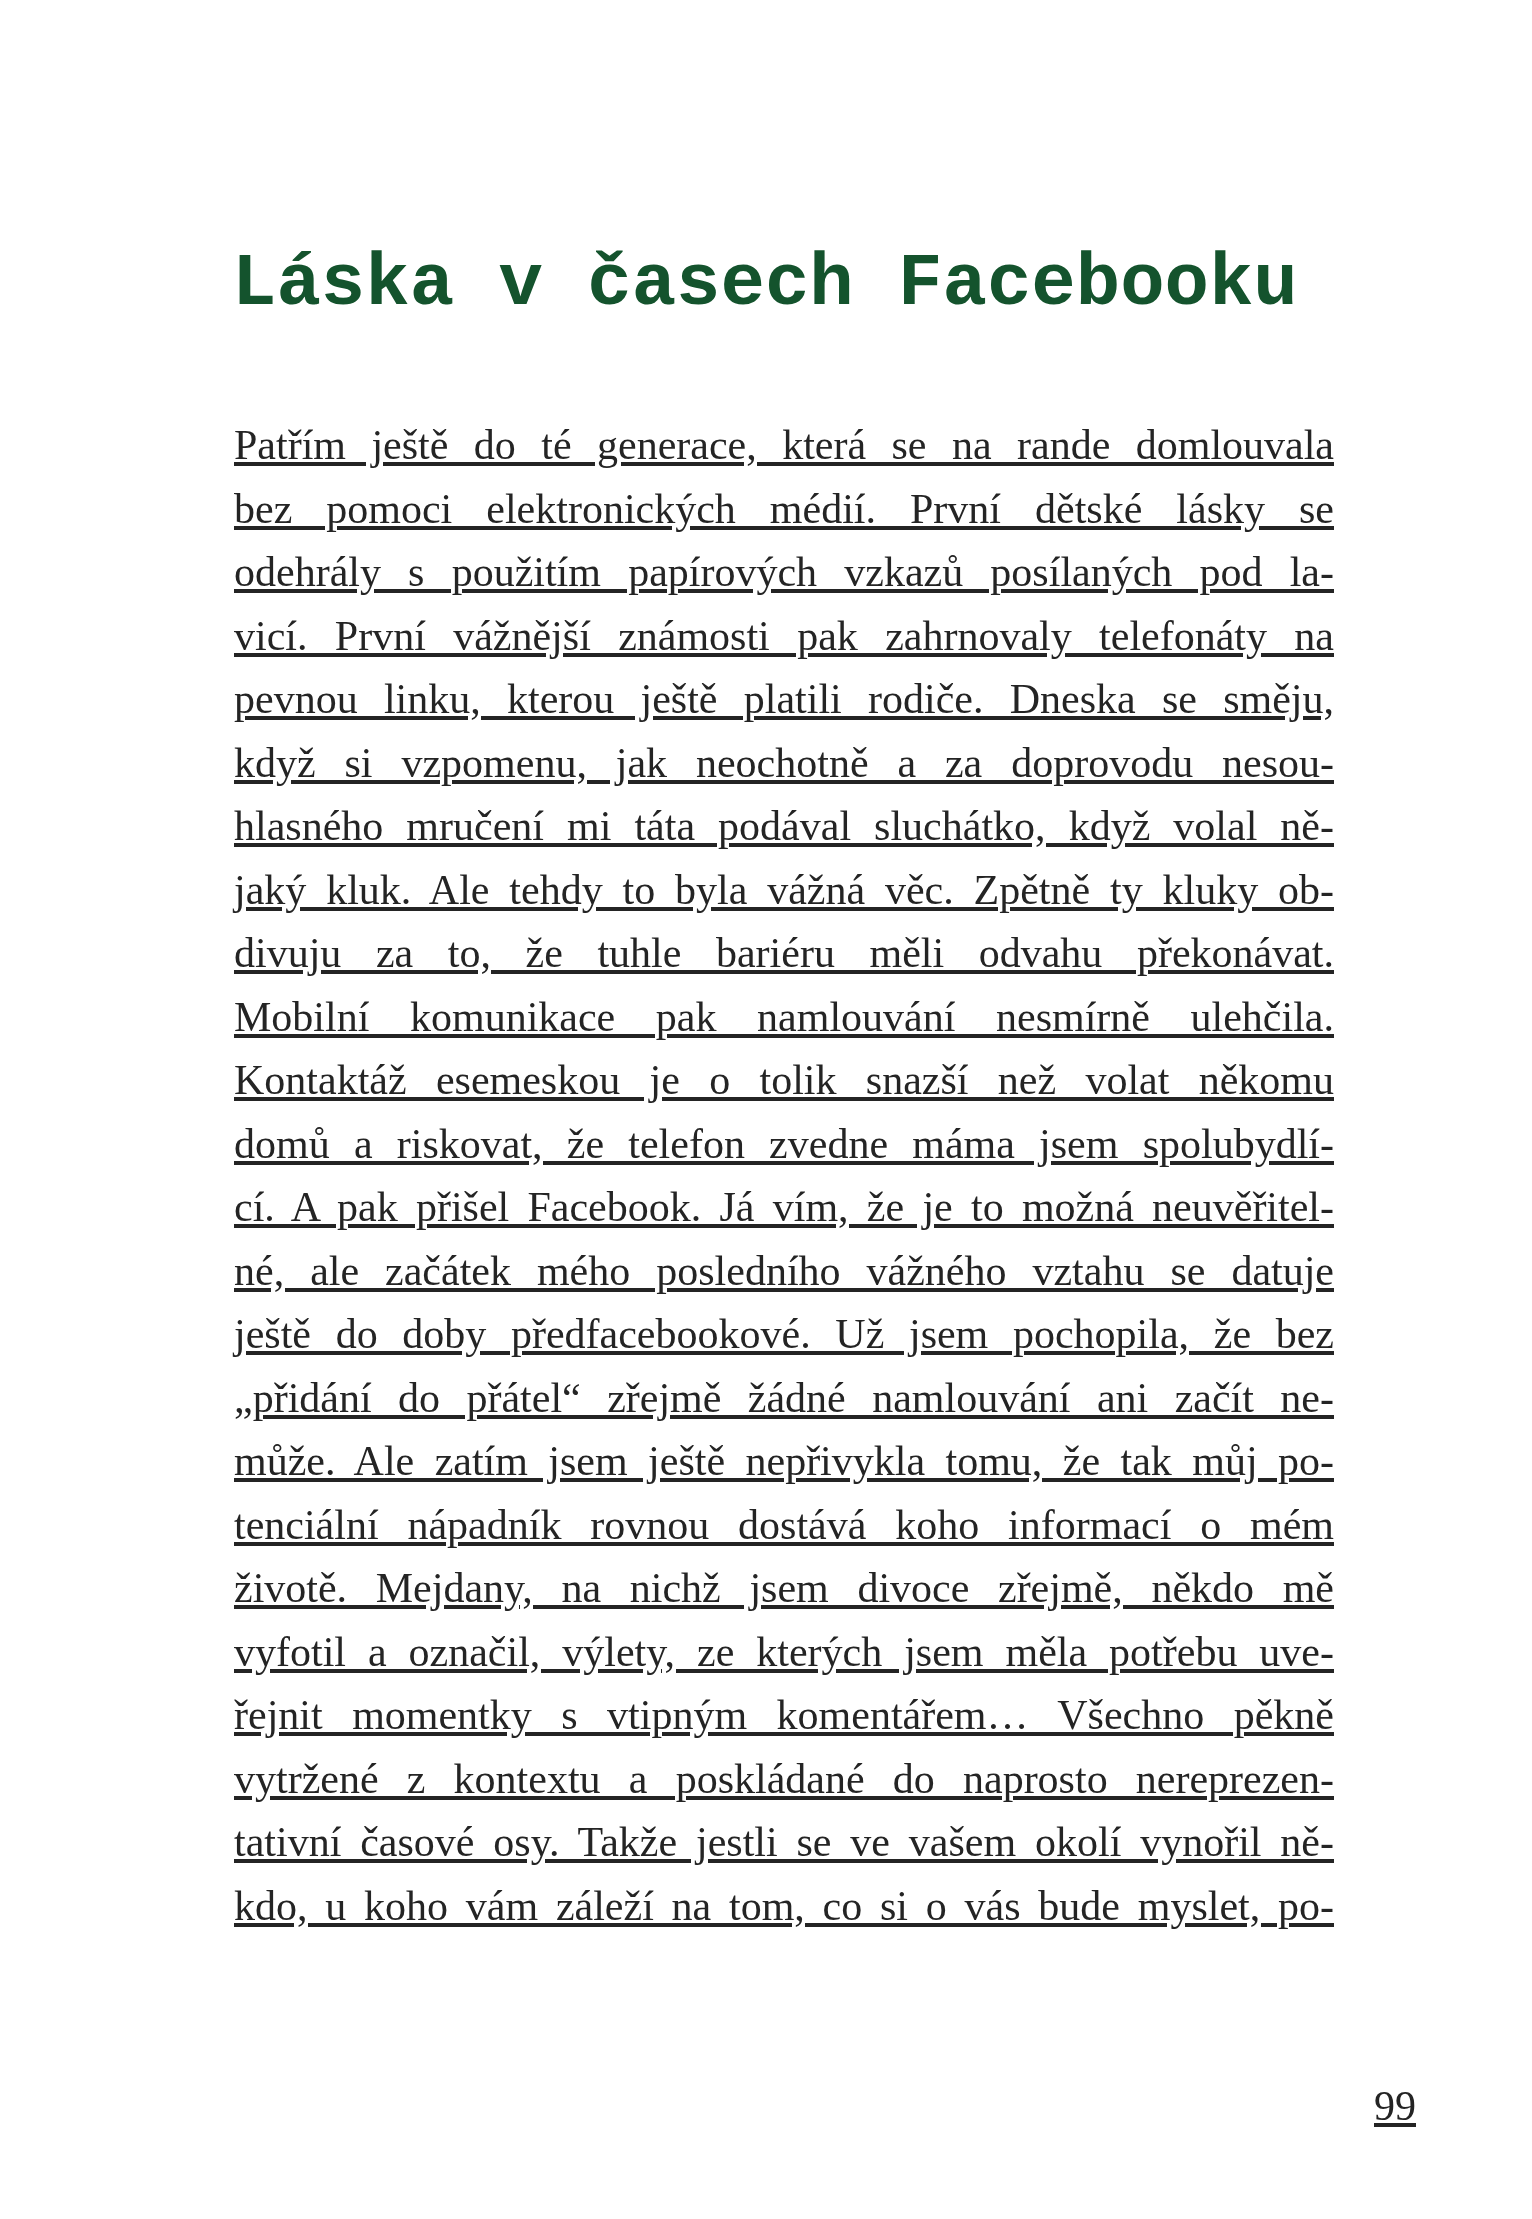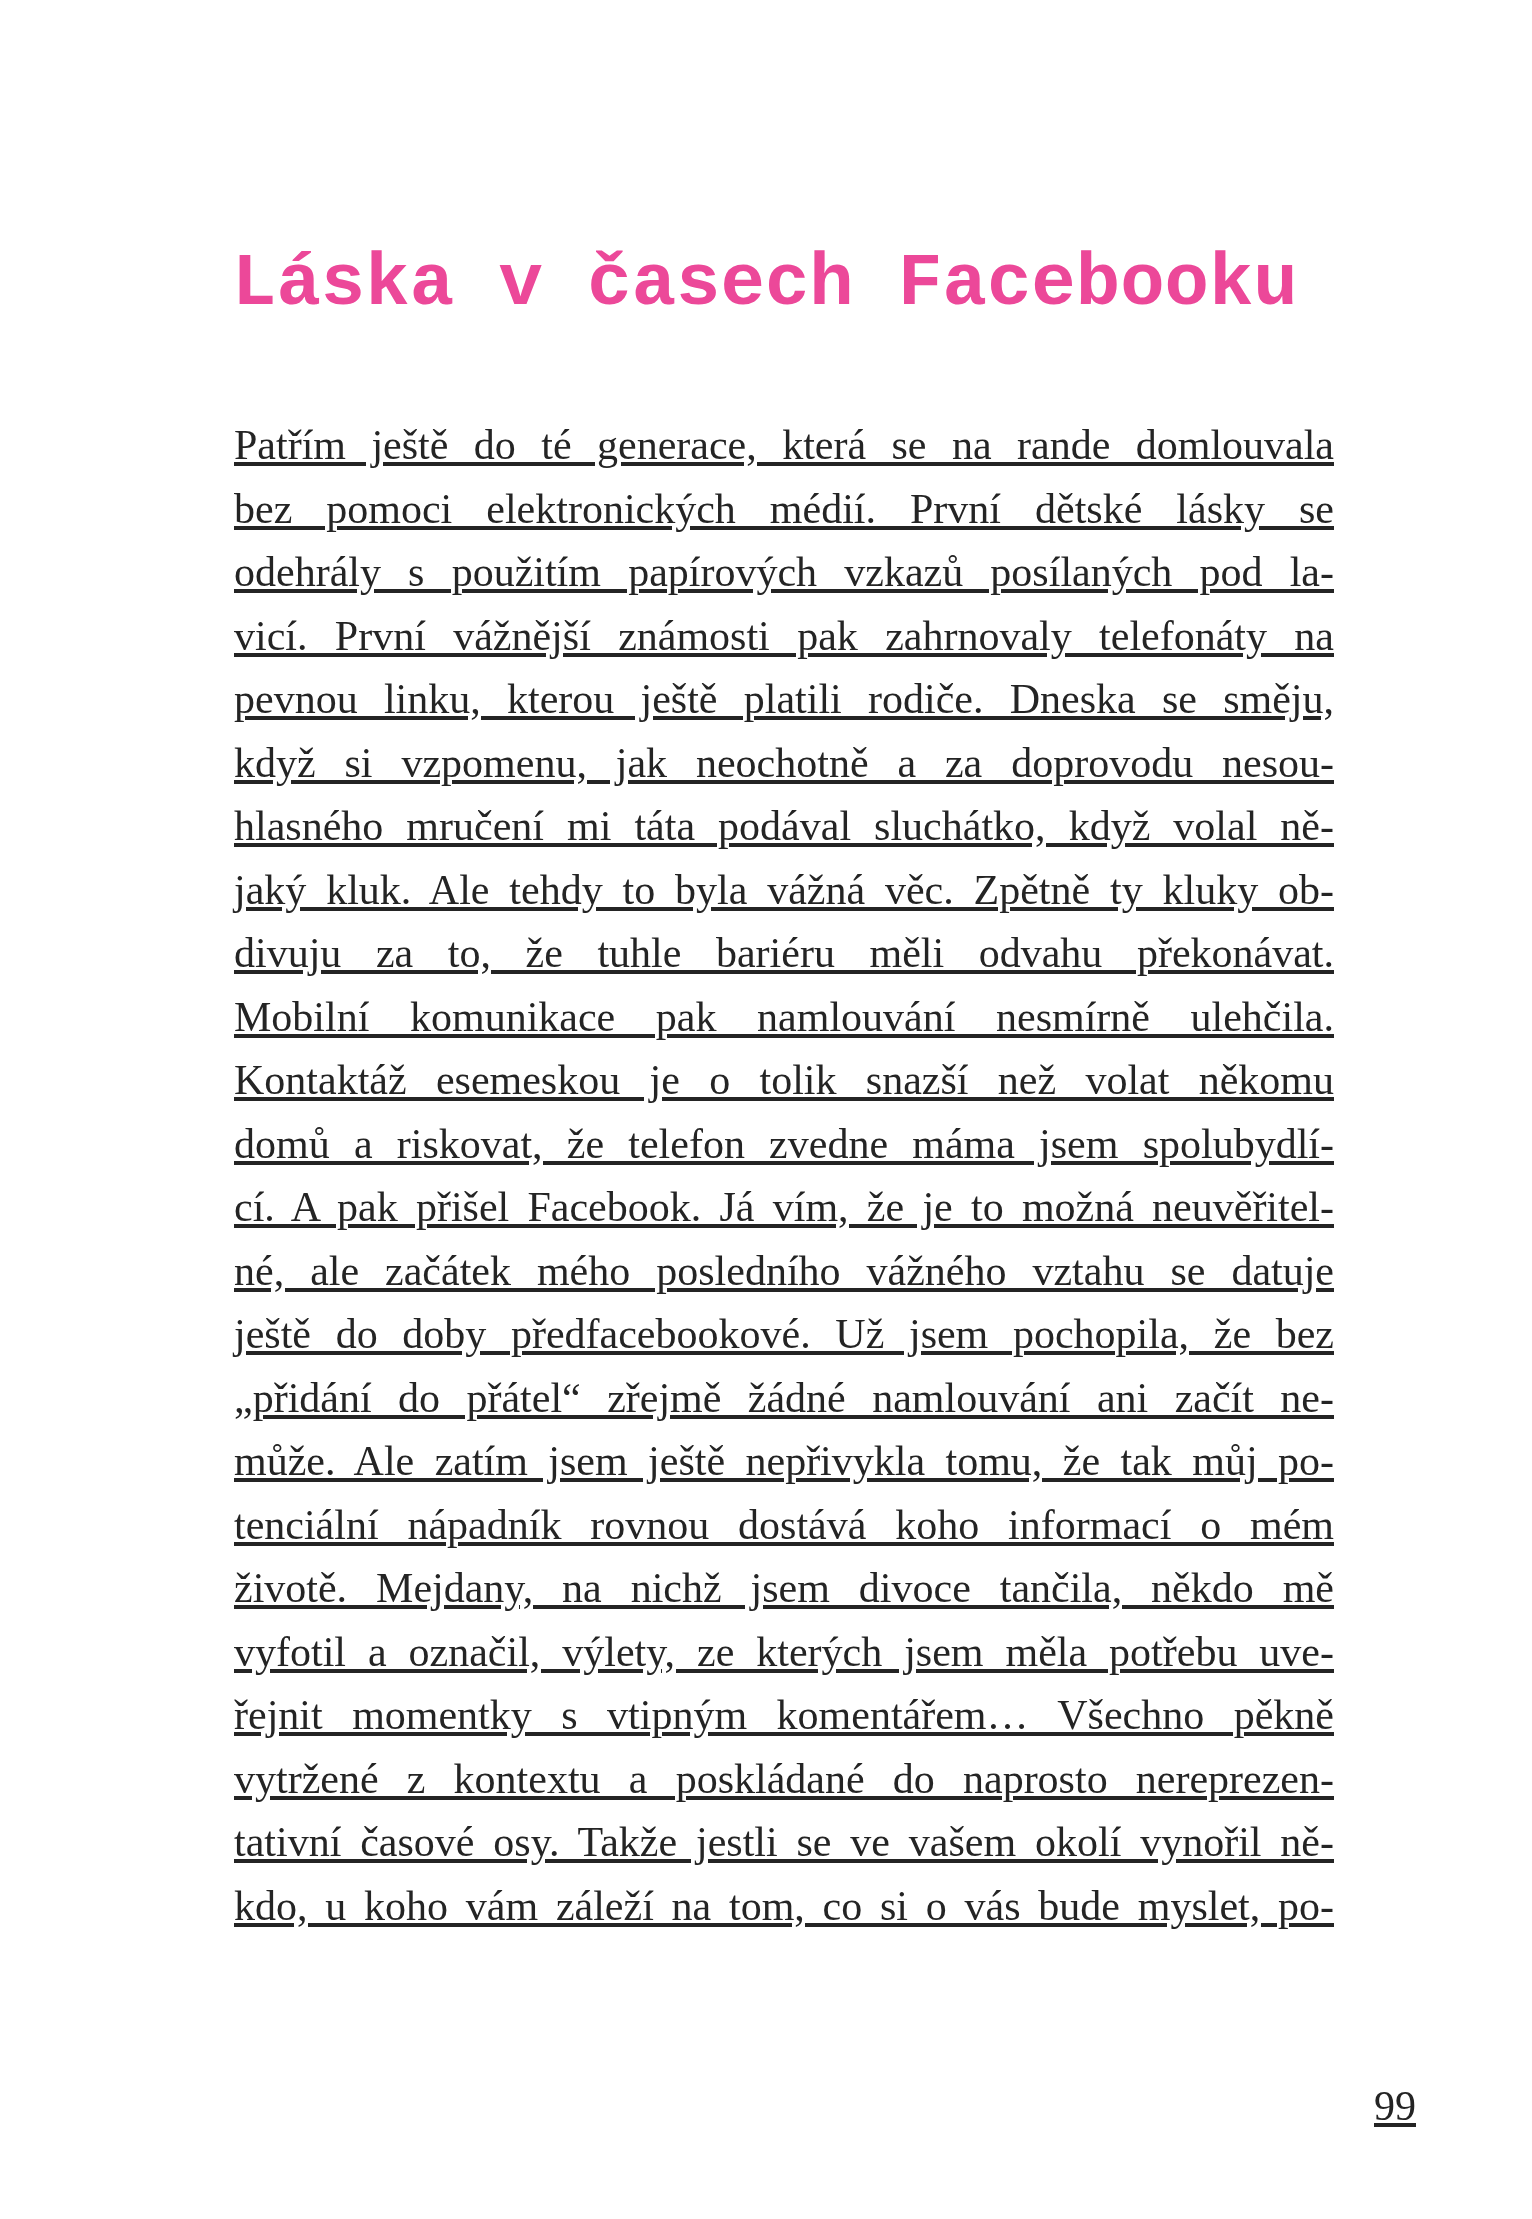--- a/index.html
+++ b/index.html
@@ -17,21 +17,21 @@
   }
   .chapter-title {
     position: absolute;
     left: 232px;
     top: 194px;
     width: 1160px;
     font-family: "Liberation Mono", "DejaVu Sans Mono", monospace;
     font-weight: 700;
     font-size: 74px;
     line-height: 1.1;
-    color: #ec4899;
+    color: #14532d;
     letter-spacing: 0px;
     white-space: nowrap;
   }
   .text-block {
     position: absolute;
     left: 234px;
     top: 414px;
     width: 1100px;
     font-family: "Liberation Serif", "DejaVu Serif", serif;
     font-size: 42px;
@@ -72,21 +72,21 @@
       <div class="line">divuju za to, že tuhle bariéru měli odvahu překonávat.</div>
       <div class="line">Mobilní komunikace pak namlouvání nesmírně ulehčila.</div>
       <div class="line">Kontaktáž esemeskou je o tolik snazší než volat někomu</div>
       <div class="line">domů a riskovat, že telefon zvedne máma jsem spolubydlí-</div>
       <div class="line">cí. A pak přišel Facebook. Já vím, že je to možná neuvěřitel-</div>
       <div class="line">né, ale začátek mého posledního vážného vztahu se datuje</div>
       <div class="line">ještě do doby předfacebookové. Už jsem pochopila, že bez</div>
       <div class="line">„přidání do přátel“ zřejmě žádné namlouvání ani začít ne-</div>
       <div class="line">může. Ale zatím jsem ještě nepřivykla tomu, že tak můj po-</div>
       <div class="line">tenciální nápadník rovnou dostává koho informací o mém</div>
-      <div class="line">životě. Mejdany, na nichž jsem divoce tančila, někdo mě</div>
+      <div class="line">životě. Mejdany, na nichž jsem divoce zřejmě, někdo mě</div>
       <div class="line">vyfotil a označil, výlety, ze kterých jsem měla potřebu uve-</div>
       <div class="line">řejnit momentky s vtipným komentářem… Všechno pěkně</div>
       <div class="line">vytržené z kontextu a poskládané do naprosto nereprezen-</div>
       <div class="line">tativní časové osy. Takže jestli se ve vašem okolí vynořil ně-</div>
       <div class="line">kdo, u koho vám záleží na tom, co si o vás bude myslet, po-</div>
     </div>
 
   <div class="page-number">99</div>
 </div>
 

